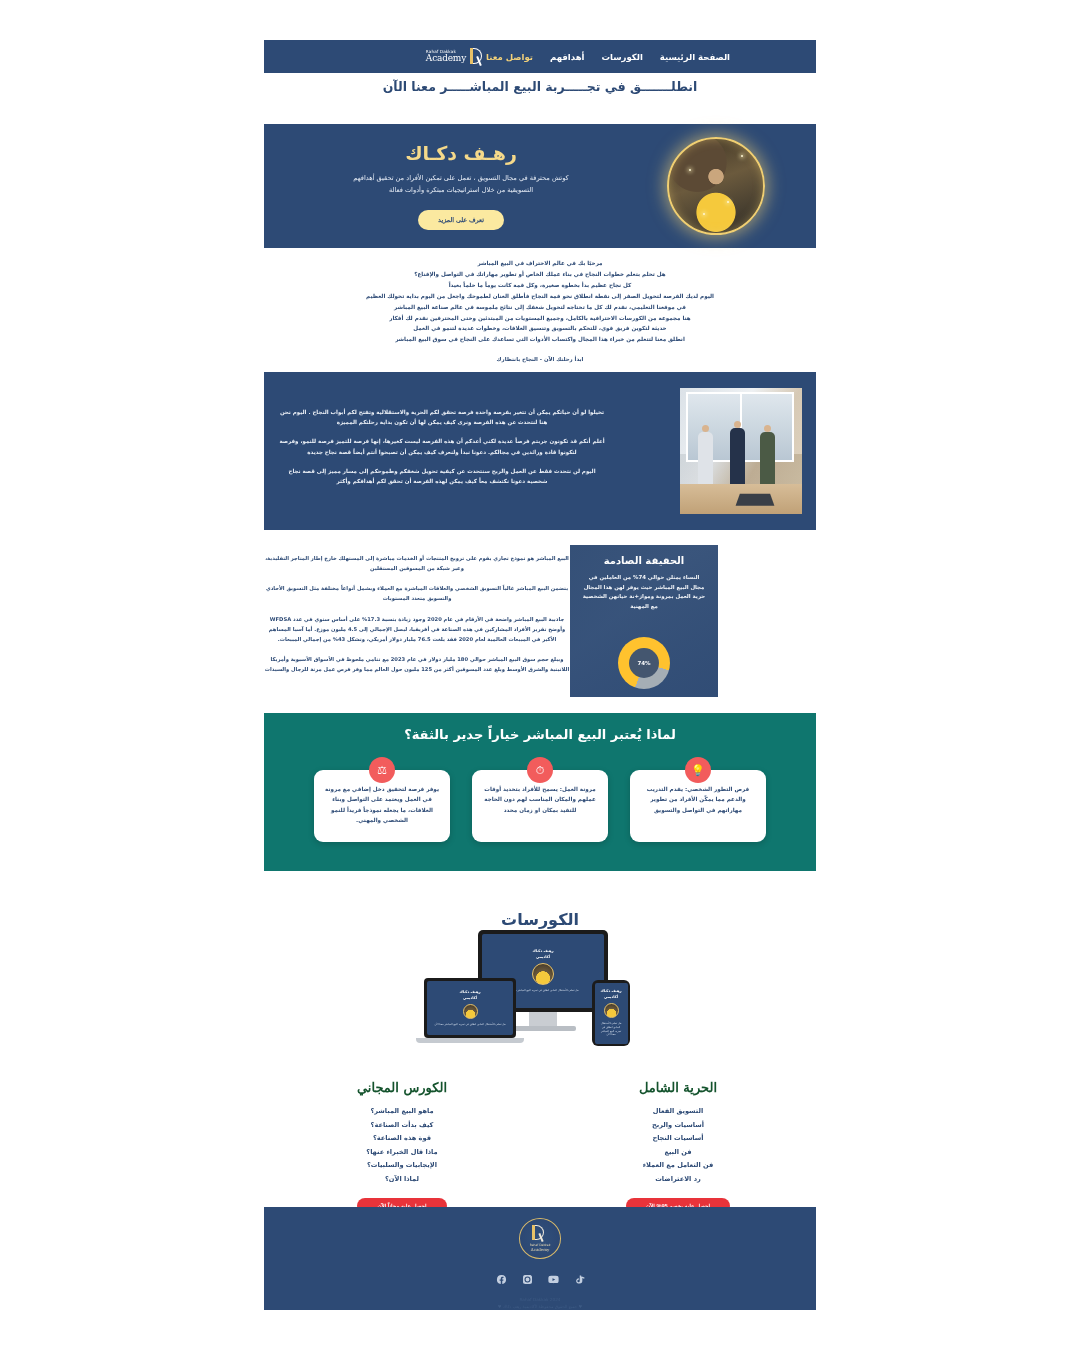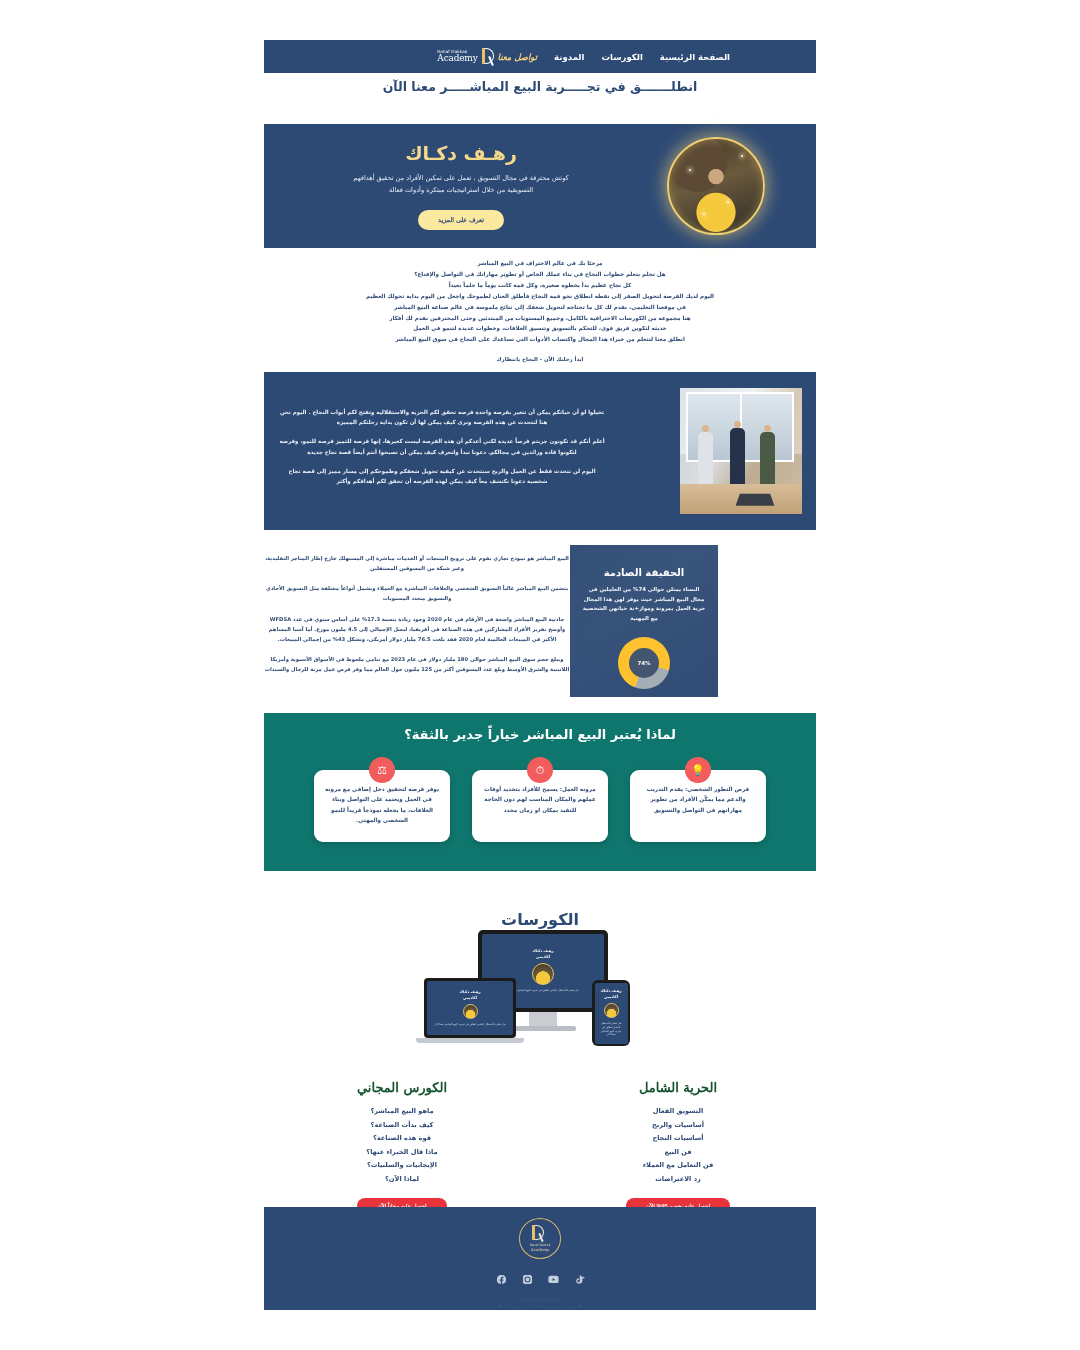--- a/index.html
+++ b/index.html
@@ -15,21 +15,21 @@
   .nav {
     position: absolute; left: 264px; top: 40px; width: 552px; height: 33px;
     background: #2d4a75; display: flex; align-items: center;
     padding: 0 18px; direction: rtl;
   }
   .nav-links { display: flex; gap: 17px; align-items: center; margin-right: 68px; }
   .nav-link {
     color: #ffffff; font-size: 8.5px; font-weight: bold; letter-spacing: .2px;
     white-space: nowrap; cursor: pointer;
   }
-  .nav-link.accent { color: #f3d27a; font-style: italic; }
+  .nav-link.accent { color: #f3d27a; }
   .logo-wrap { display: flex; align-items: center; gap: 3px; margin-left: auto; margin-right: 0;}
   .logo-mark {
     width: 17px; height: 19px; position: relative;
   }
   .logo-mark .bar {
     position:absolute; left:1px; top:1px; width:3px; height:16px; background:#e8c268;
   }
   .logo-mark .dcurve {
     position:absolute; left:4px; top:1px; width:9px; height:16px;
     border:1.6px solid #ffffff; border-left:none; border-radius:0 9px 9px 0;
@@ -137,21 +137,21 @@
   
   .stats {
     position:absolute; left:264px; top:545px; width:552px; height:160px;
     display:flex; direction:rtl; align-items:flex-start;
   }
   .stat-card {
     width: 148px; height:152px; margin-right:98px; flex:none; position:relative;
     background:
       linear-gradient(180deg, rgba(45,74,117,.88), rgba(45,74,117,.92)),
       linear-gradient(140deg,#6d7b86 0%, #97a4ad 40%, #5d6b78 100%);
-    color:#ffffff; padding:22px 12px; text-align:center; overflow:hidden;
+    color:#ffffff; padding:10px 12px; text-align:center; overflow:hidden;
   }
   .stat-title { font-size:10px; font-weight:bold; color:#fff; margin-bottom:7px; letter-spacing:.3px;}
   .stat-desc { font-size:5.4px; line-height:1.8; font-weight:bold; color:#f2f5f9; }
   .donut-wrap { position:absolute; left:50%; transform:translateX(-50%); bottom:8px; }
   .donut {
     width: 52px; height:52px; border-radius:50%;
     background: conic-gradient(from 200deg, #ffc22e 0 74%, #a5aeb5 74% 100%);
     display:flex; align-items:center; justify-content:center;
   }
   .donut-hole {
@@ -278,21 +278,21 @@
 </style>
 </head>
 <body>
 
 <div class="page">
 
   <div class="nav">
     <div class="nav-links">
       <span class="nav-link">الصفحة الرئيسية</span>
       <span class="nav-link">الكورسات</span>
-      <span class="nav-link">المدونة</span>
+      <span class="nav-link">أهدافهم</span>
       <span class="nav-link accent">تواصل معنا</span>
     </div>
     <div class="logo-wrap">
       <span class="logo-mark">
         <span class="bar"></span>
           <span class="dcurve"></span>
           <span class="rleg"></span>
       </span>
       <span class="logo-txt">
         <span class="logo-sm">Rahaf Dakkak</span>

